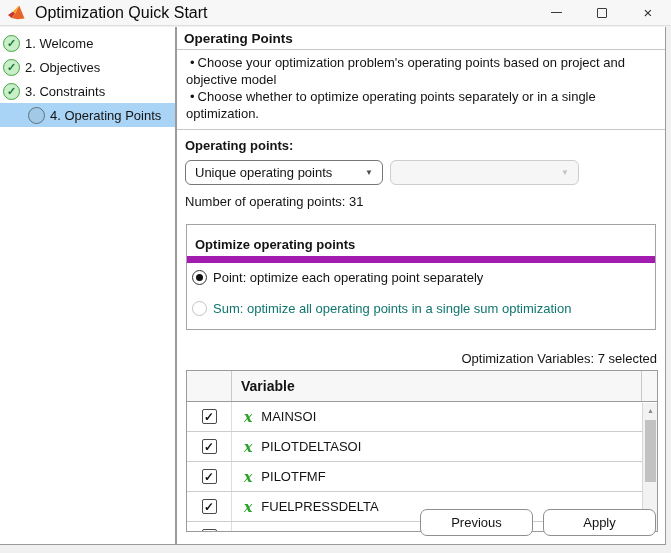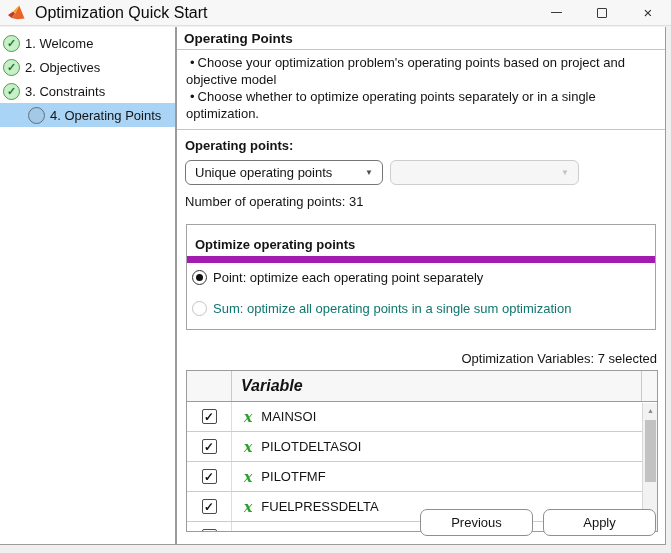--- a/index.html
+++ b/index.html
@@ -50,21 +50,21 @@
   .radio { width:15px; height:15px; border-radius:50%; border:1px solid #333; margin-right:6px; flex:0 0 auto; display:flex; align-items:center; justify-content:center; background:#fff; }
   .radio .dot { width:7px; height:7px; border-radius:50%; background:#111; }
   .radio-row.disabled .radio { border-color:#c3c3c3; }
   .radio-row.disabled .radio-label { color:#0f766e; }
 
   .vars-label { margin:21px 8px 0 10px;text-align:right; }
 
   .var-table { margin:4px 8px 0 9px; width:472px; height:162px; border:1px solid #9b9b9b; overflow:hidden; position:relative; background:#fff; }
   .t-header { height:31px; display:flex; border-bottom:1px solid #9b9b9b; background:#f7f7f7; }
   .th-check { width:45px; border-right:1px solid #c9c9c9; }
-  .th-var { flex:1; display:flex; align-items:center; padding-left:9px; font-weight:bold; font-size:16px;font-style:italic; }
+  .th-var { flex:1; display:flex; align-items:center; padding-left:9px; font-weight:bold; font-size:14px; }
   .th-scroll { width:16px; border-left:1px solid #c9c9c9; }
   .t-row { height:30px; display:flex; align-items:center; border-bottom:1px solid #cccccc; }
   .td-check { width:45px; display:flex; align-items:center; justify-content:center; border-right:1px solid #dddddd; align-self:stretch; }
   .checkbox { width:15px; height:15px; border:1px solid #4a4a4a; border-radius:2px; background:#fff; display:flex; align-items:center; justify-content:center; font-size:12px; font-weight:bold; color:#111; line-height:1; }
   .td-var { flex:1; display:flex; align-items:center; padding-left:12px; }
   .x-icon { font-family:"DejaVu Serif", serif; font-style:italic; font-weight:bold; color:#2ba12b; margin-right:9px; font-size:14px; }
   .scrollbar { position:absolute; top:32px; right:0; width:15px; bottom:0; background:#f2f2f2; border-left:1px solid #d7d7d7; }
   .scroll-arrow { position:absolute; left:0; width:15px; height:14px; display:flex; align-items:center; justify-content:center; font-size:7px; color:#8a8a8a; }
   .scroll-up { top:0; }
   .scroll-down { bottom:0; }

